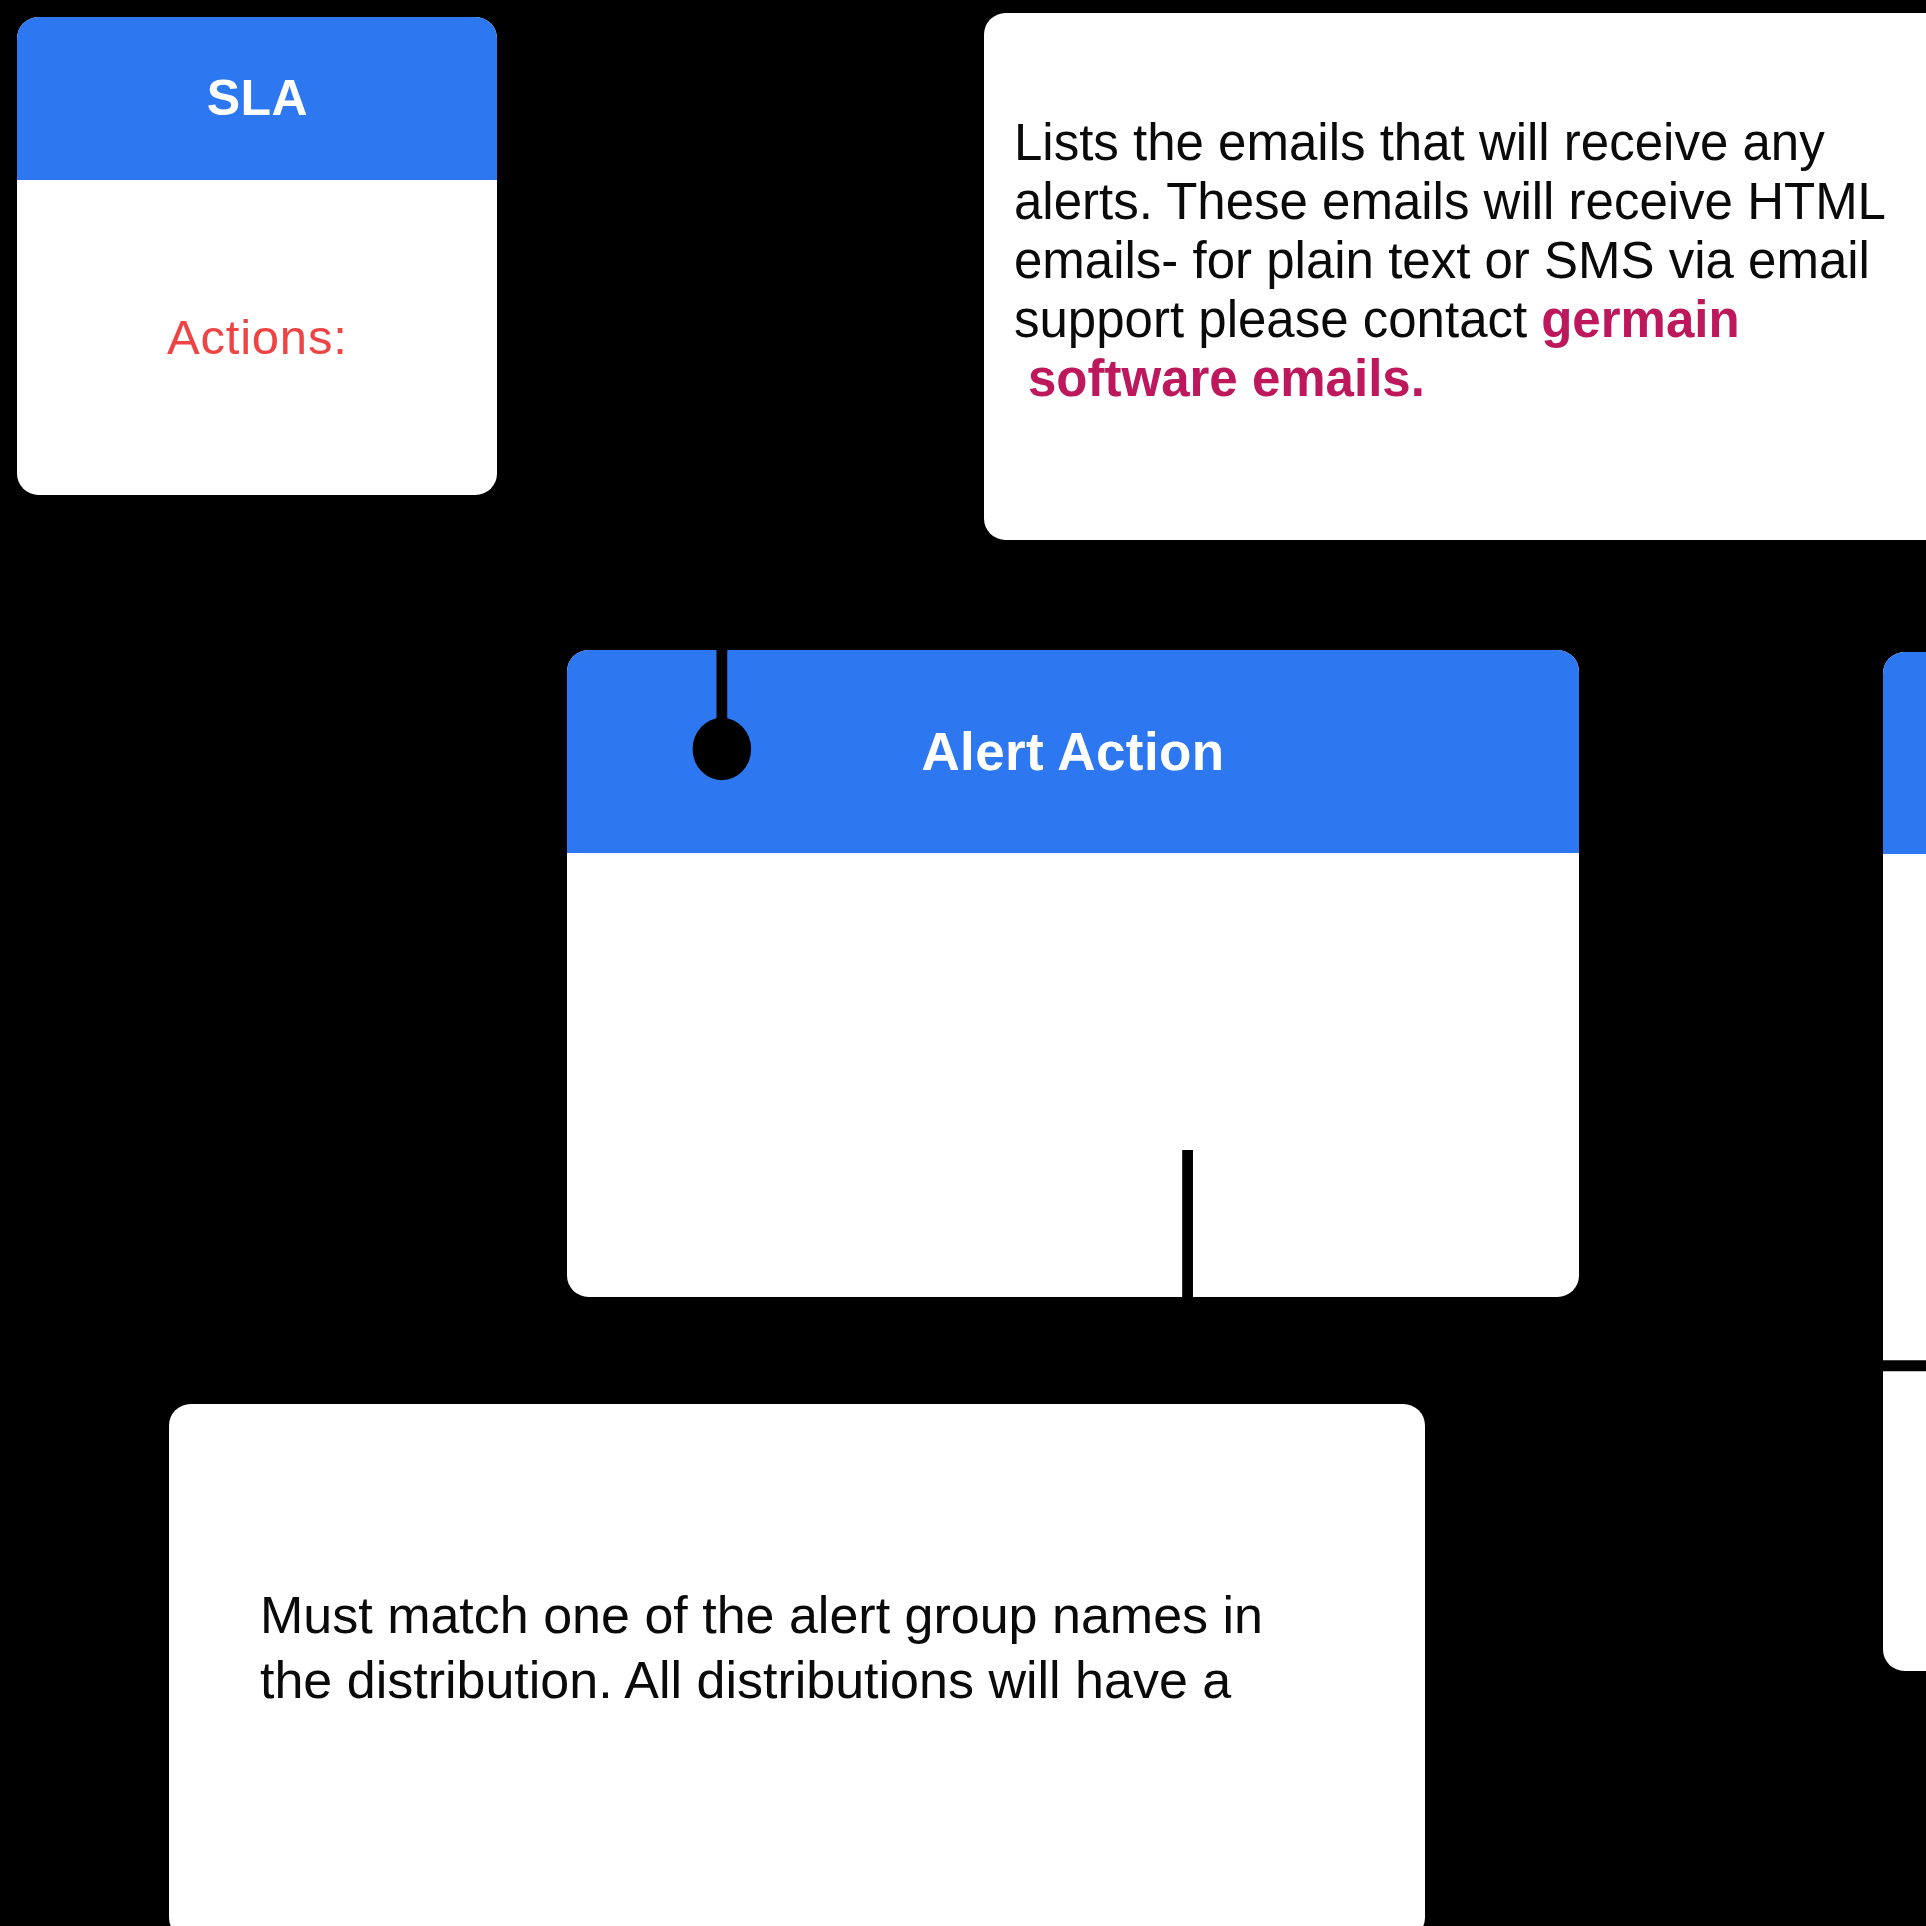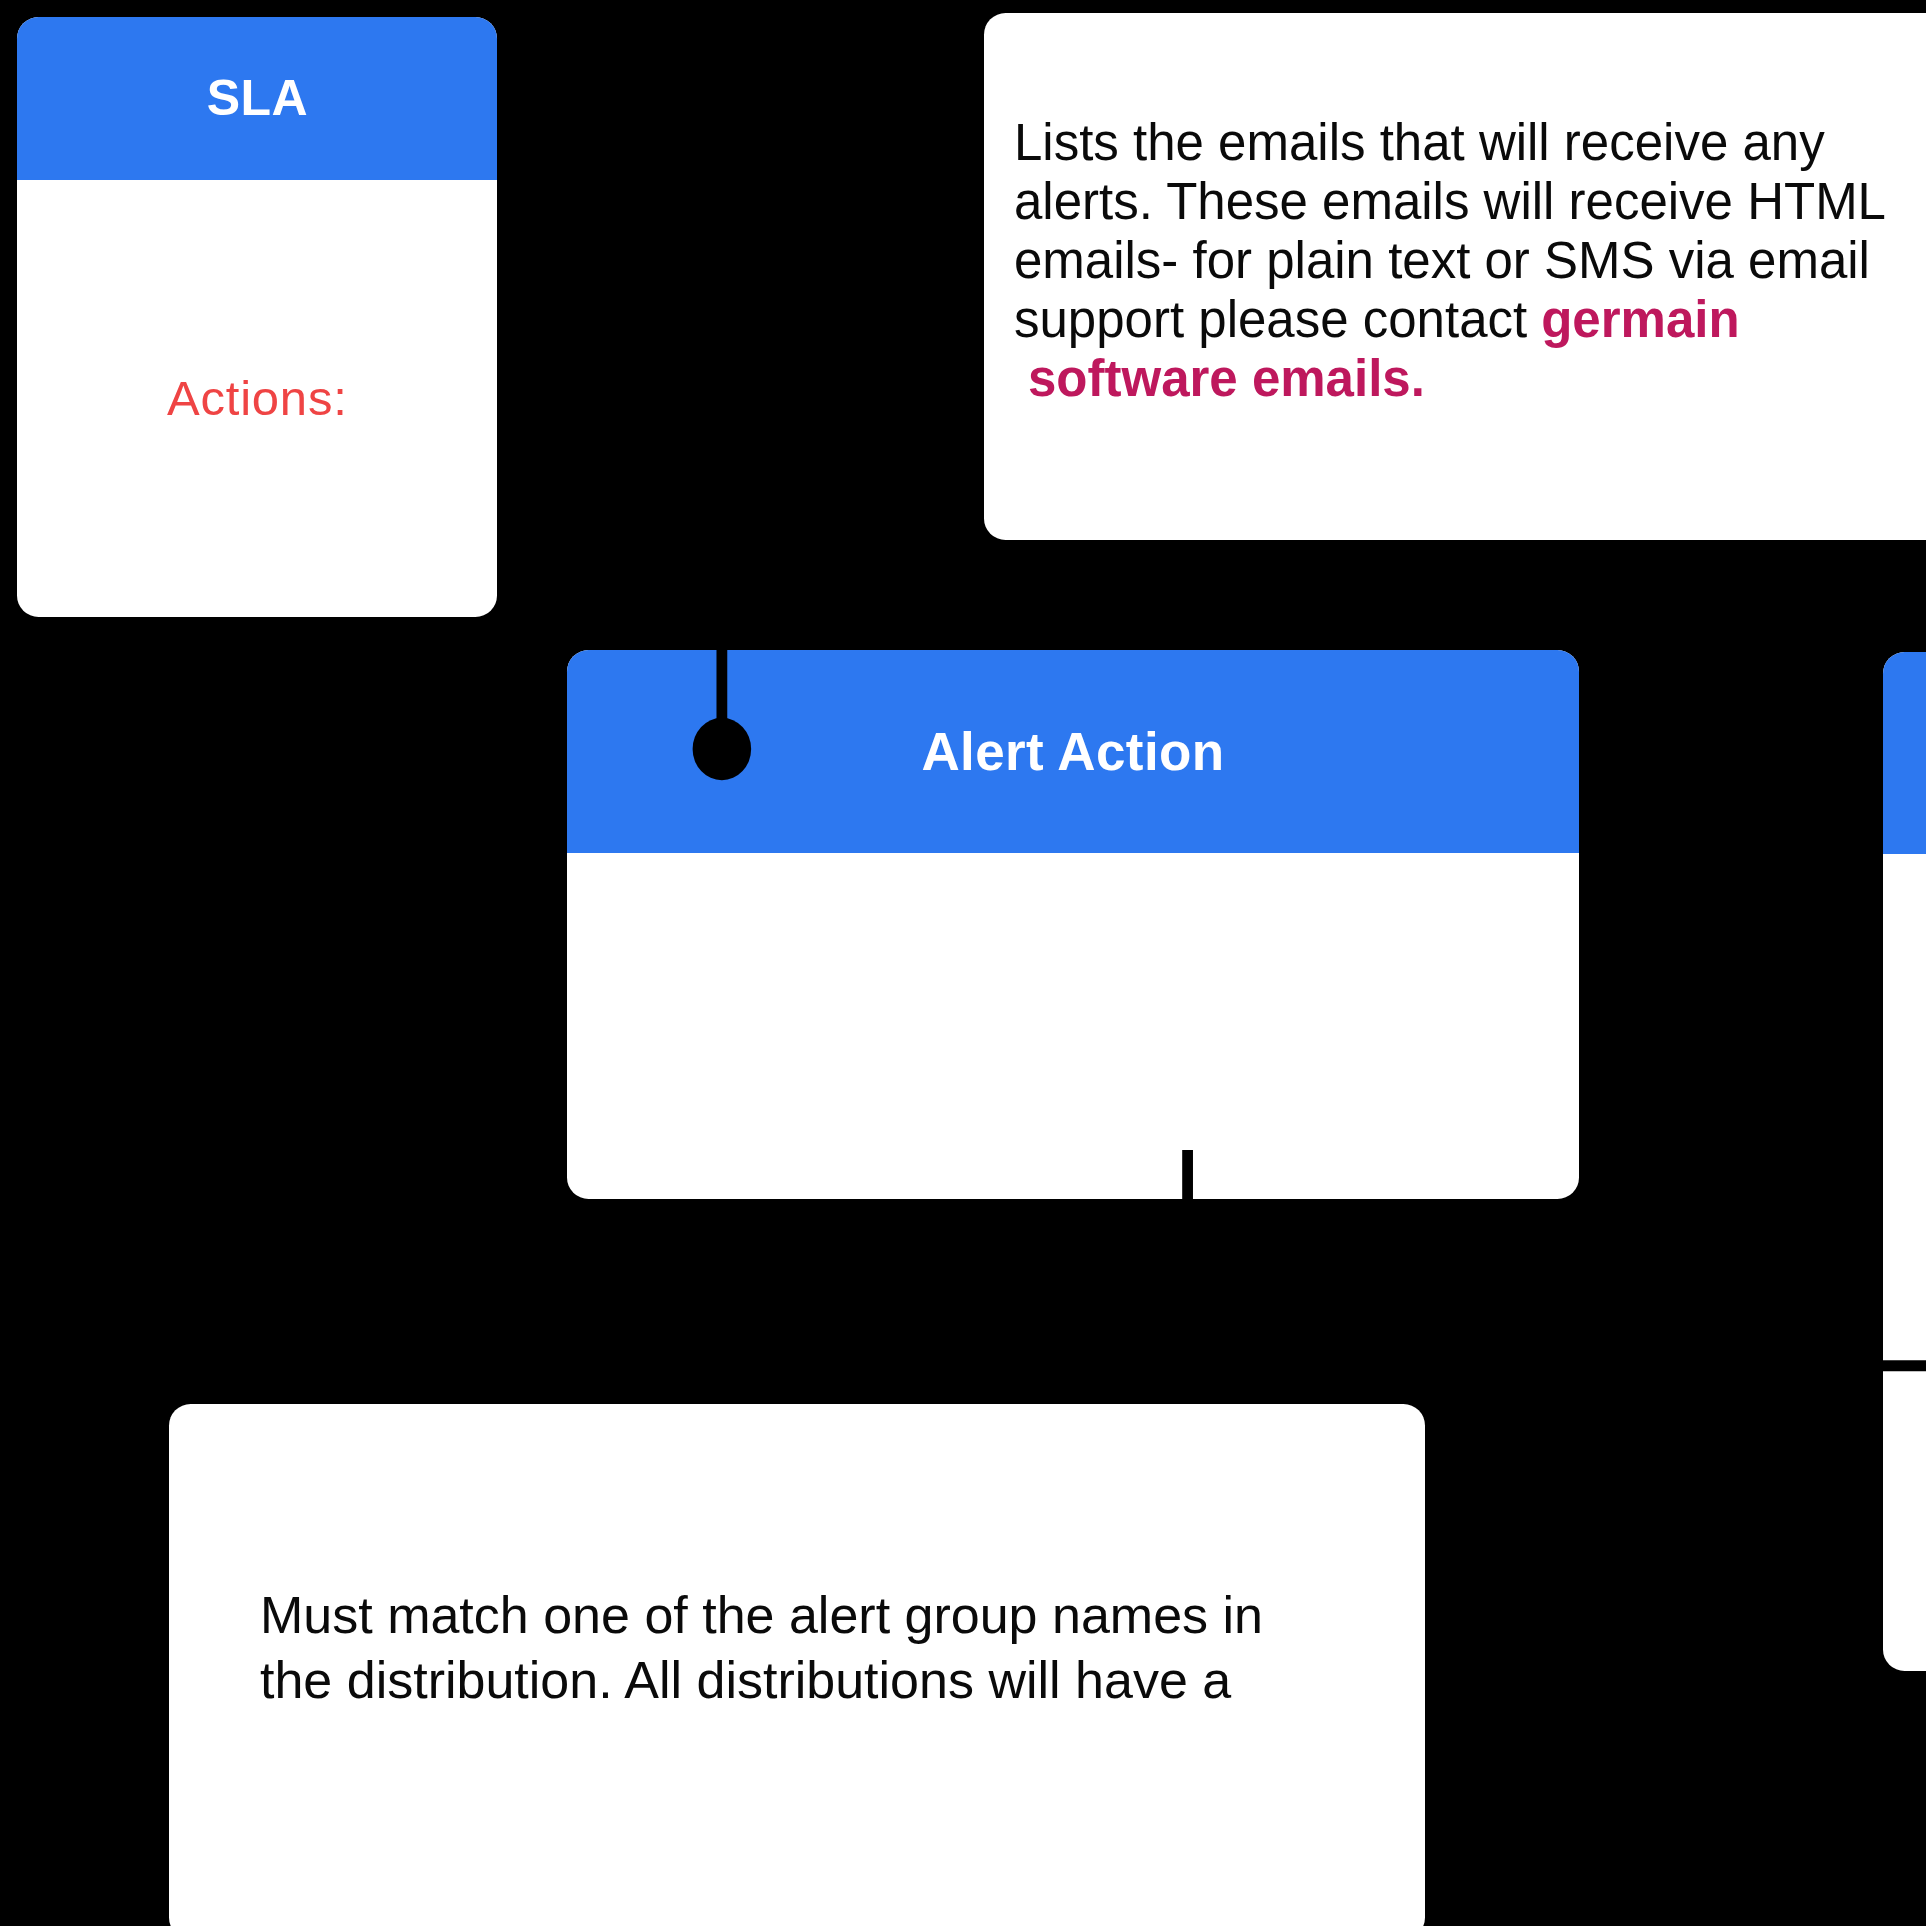--- a/index.html
+++ b/index.html
@@ -23,39 +23,39 @@
     display:flex;align-items:center;justify-content:center;
   }
   .card-title{
     color:#fff;font-weight:700;font-size:53px;letter-spacing:0.4px;
   }
   .body-text{color:#ef4444;}
   .note-card .note-lines{color:#0a0a0a;}
   .link{color:#be185d;font-weight:700;}
 
   
-  #sla-card{left:17.3px;top:16.6px;width:480px;height:600px;}
+  #sla-card{left:17.3px;top:16.6px;width:480px;height:478px;}
   #sla-header{height:163px;}
   #sla-title{font-size:50px;}
   #sla-body{
     position:absolute;top:163px;left:0;right:0;bottom:0;
     display:flex;align-items:center;justify-content:center;
     font-size:49px;letter-spacing:0.8px;
   }
 
   
   #top-note{left:984px;top:13px;width:1139px;height:527px;}
   #top-note .note-lines{
     position:absolute;left:30px;top:100px;right:23px;
     font-size:51px;line-height:59px;
   }
   #top-note .link{margin-left:14px;}
 
   
-  #alert-action-card{left:567px;top:650px;width:1012px;height:549px;}
+  #alert-action-card{left:567px;top:650px;width:1012px;height:647px;}
   #alert-action-header{height:203px;}
   #alert-action-body{
     position:absolute;left:87px;top:287px;right:15.4px;
     font-size:49px;line-height:59px;letter-spacing:0.8px;
   }
 
   
   #distribution-card{left:1883px;top:652px;width:1019px;height:1019px;}
   #distribution-header{height:202px;}
 

